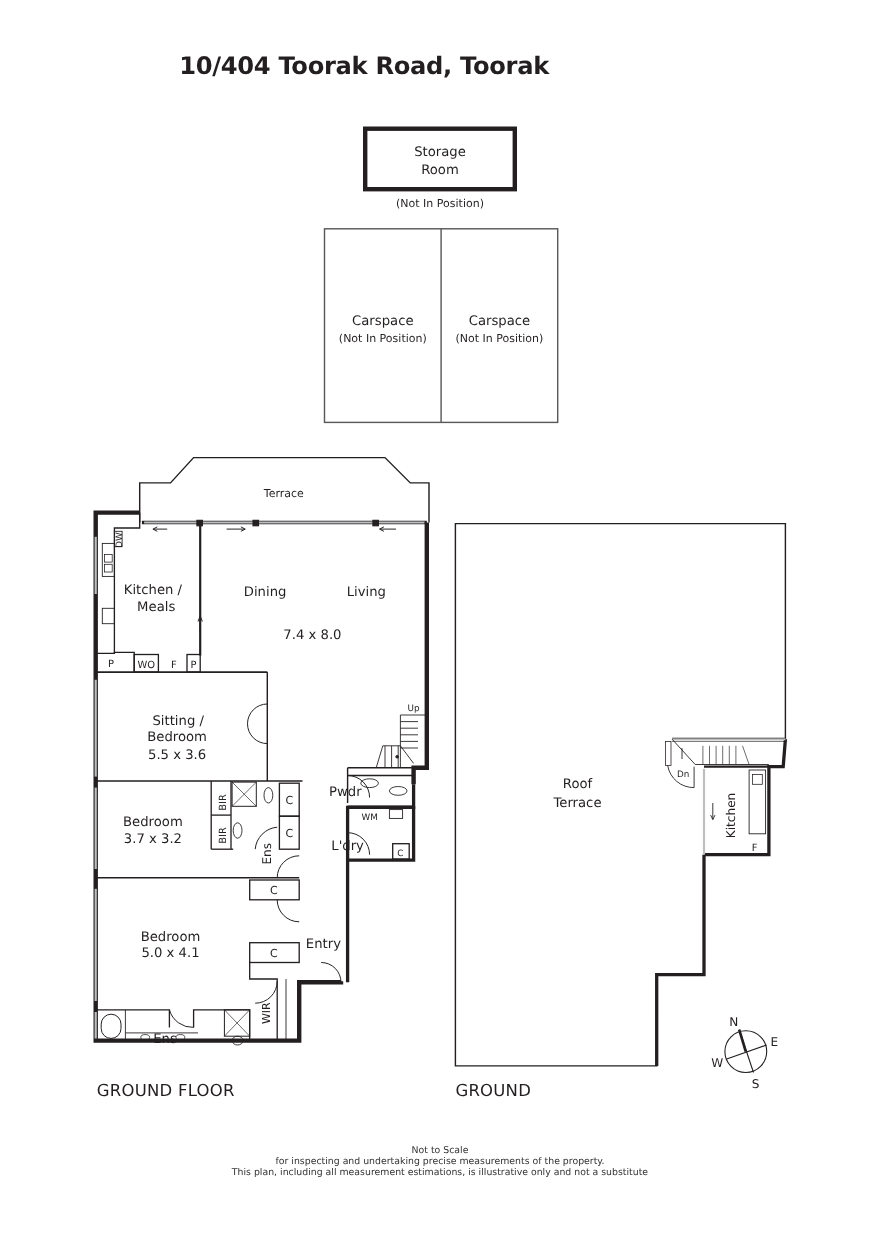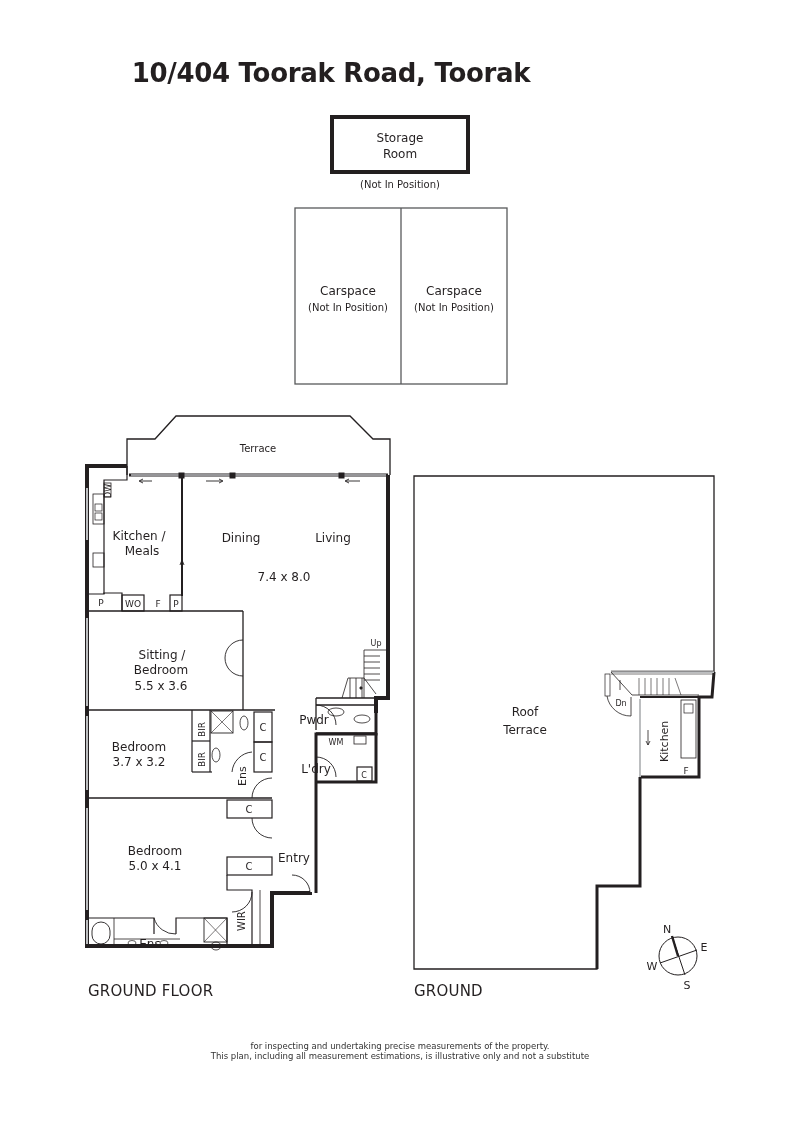--- a/index.html
+++ b/index.html
@@ -1,19 +1,19 @@
 <!DOCTYPE html>
 <html><head>
   <meta charset="utf-8">
   <style>
     html, body { margin: 0; padding: 0; background: #ffffff; }
     body { width: 800px; height: 1132px; position: relative; overflow: hidden;
            font-family: "DejaVu Sans", "Liberation Sans", sans-serif; color: #231f20; }
-    .title { position: absolute; top: 58px; left: 0; width: 662px; text-align: center;
-             font-size: 26px; font-weight: bold; letter-spacing: -0.3px; }
+    .title { position: absolute; top: 48px; left: 0; width: 662px; text-align: center;
+             font-size: 22px; font-weight: bold; letter-spacing: -0.3px; }
     svg.plan { position: absolute; left: 0; top: 0; }
     .lbl { font-family: "DejaVu Sans", "Liberation Sans", sans-serif; fill: #231f20; }
     .disclaimer { position: absolute; top: 1041px; left: 0; width: 800px; text-align: center;
                   font-size: 8.5px; line-height: 10px; color: #333; }
     .floor-label { position: absolute; font-size: 15px; letter-spacing: 0.2px; }
   </style>
 </head>
 <body>
 
 <div class="title">10/404 Toorak Road, Toorak</div>
@@ -244,15 +244,16 @@
     <text class="lbl" x="704" y="951" font-size="11" text-anchor="middle">E</text>
     <text class="lbl" x="687" y="989" font-size="11" text-anchor="middle">S</text>
     <text class="lbl" x="652" y="970" font-size="11" text-anchor="middle">W</text>
   </g>
 </svg>
 
 <div class="floor-label" style="left:88px; top:982px;">GROUND FLOOR</div>
 <div class="floor-label" style="left:414px; top:982px;">GROUND</div>
 
 <div class="disclaimer">
+  <div>Not to Scale</div>
   <div>for inspecting and undertaking precise measurements of the property.</div>
   <div>This plan, including all measurement estimations, is illustrative only and not a substitute</div>
 </div>
 
 </body></html>

